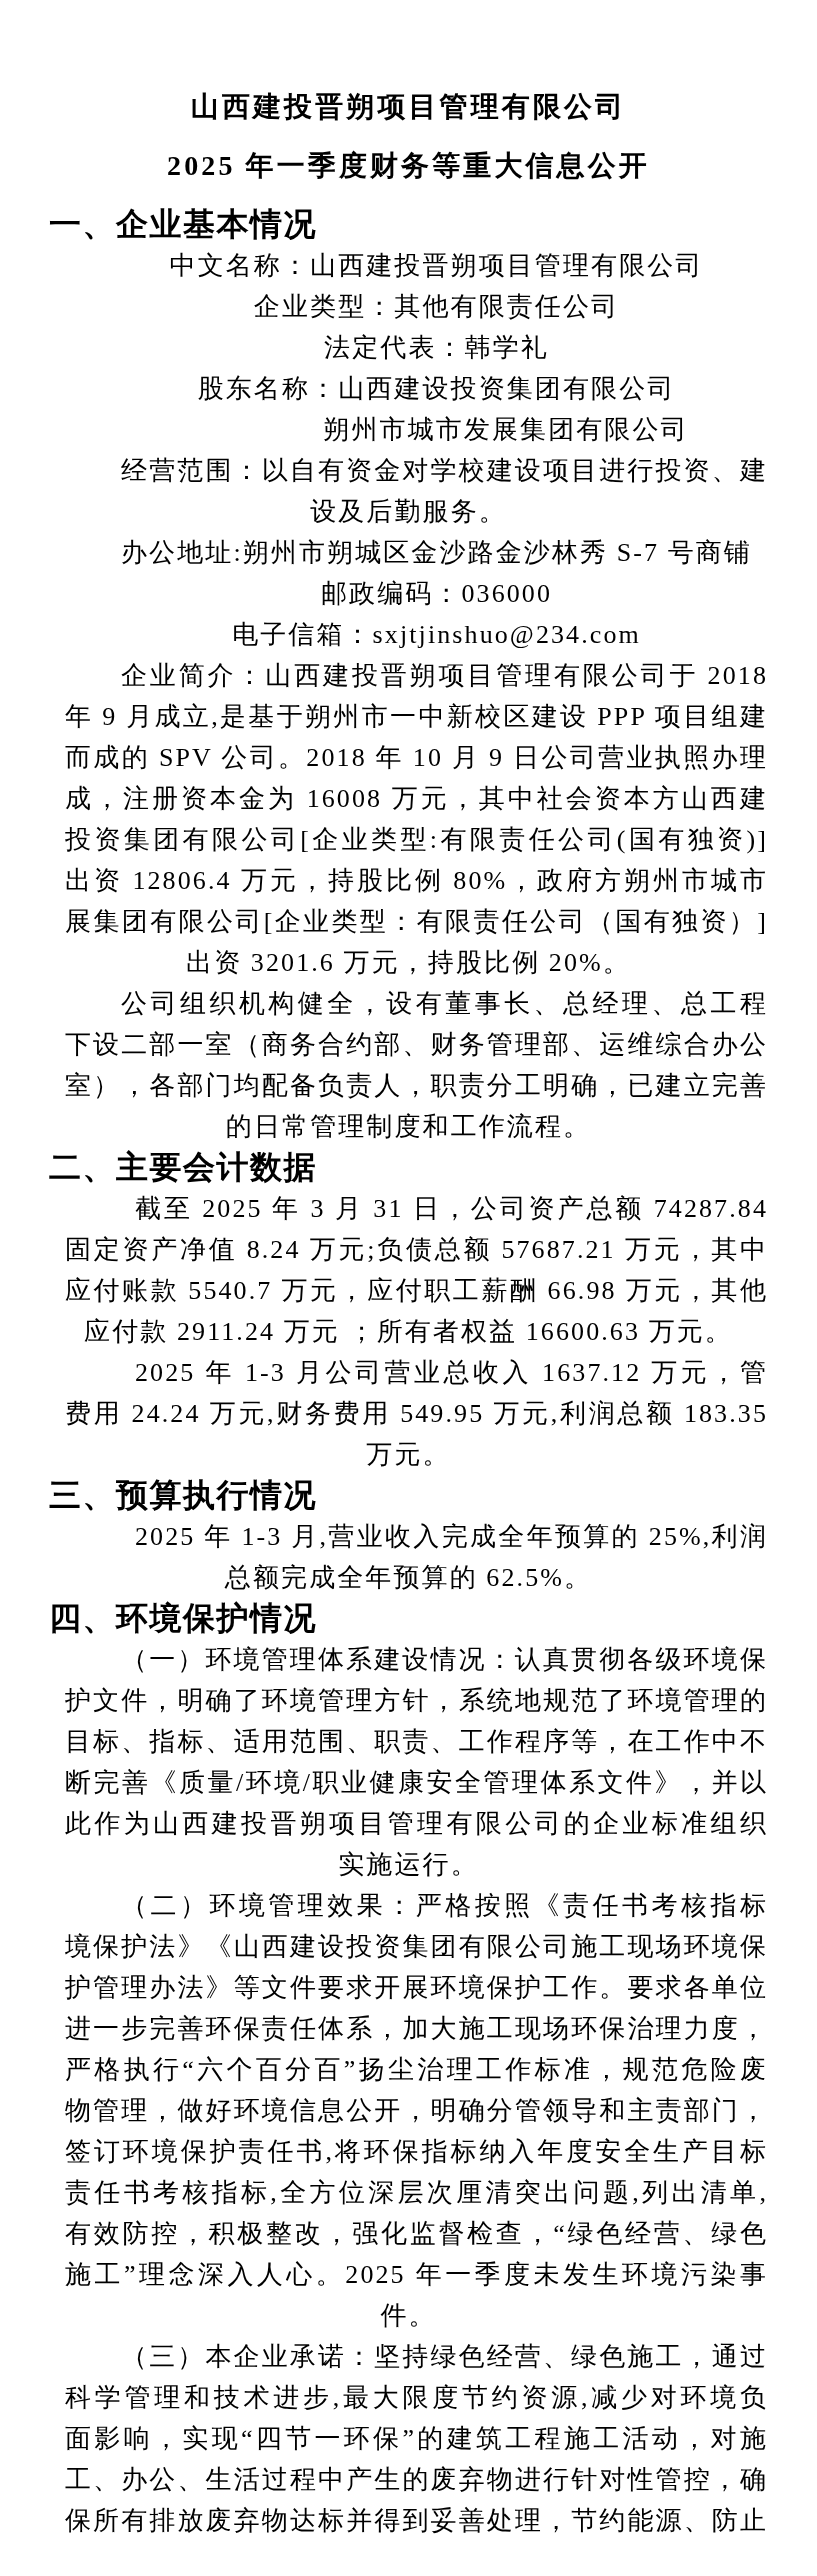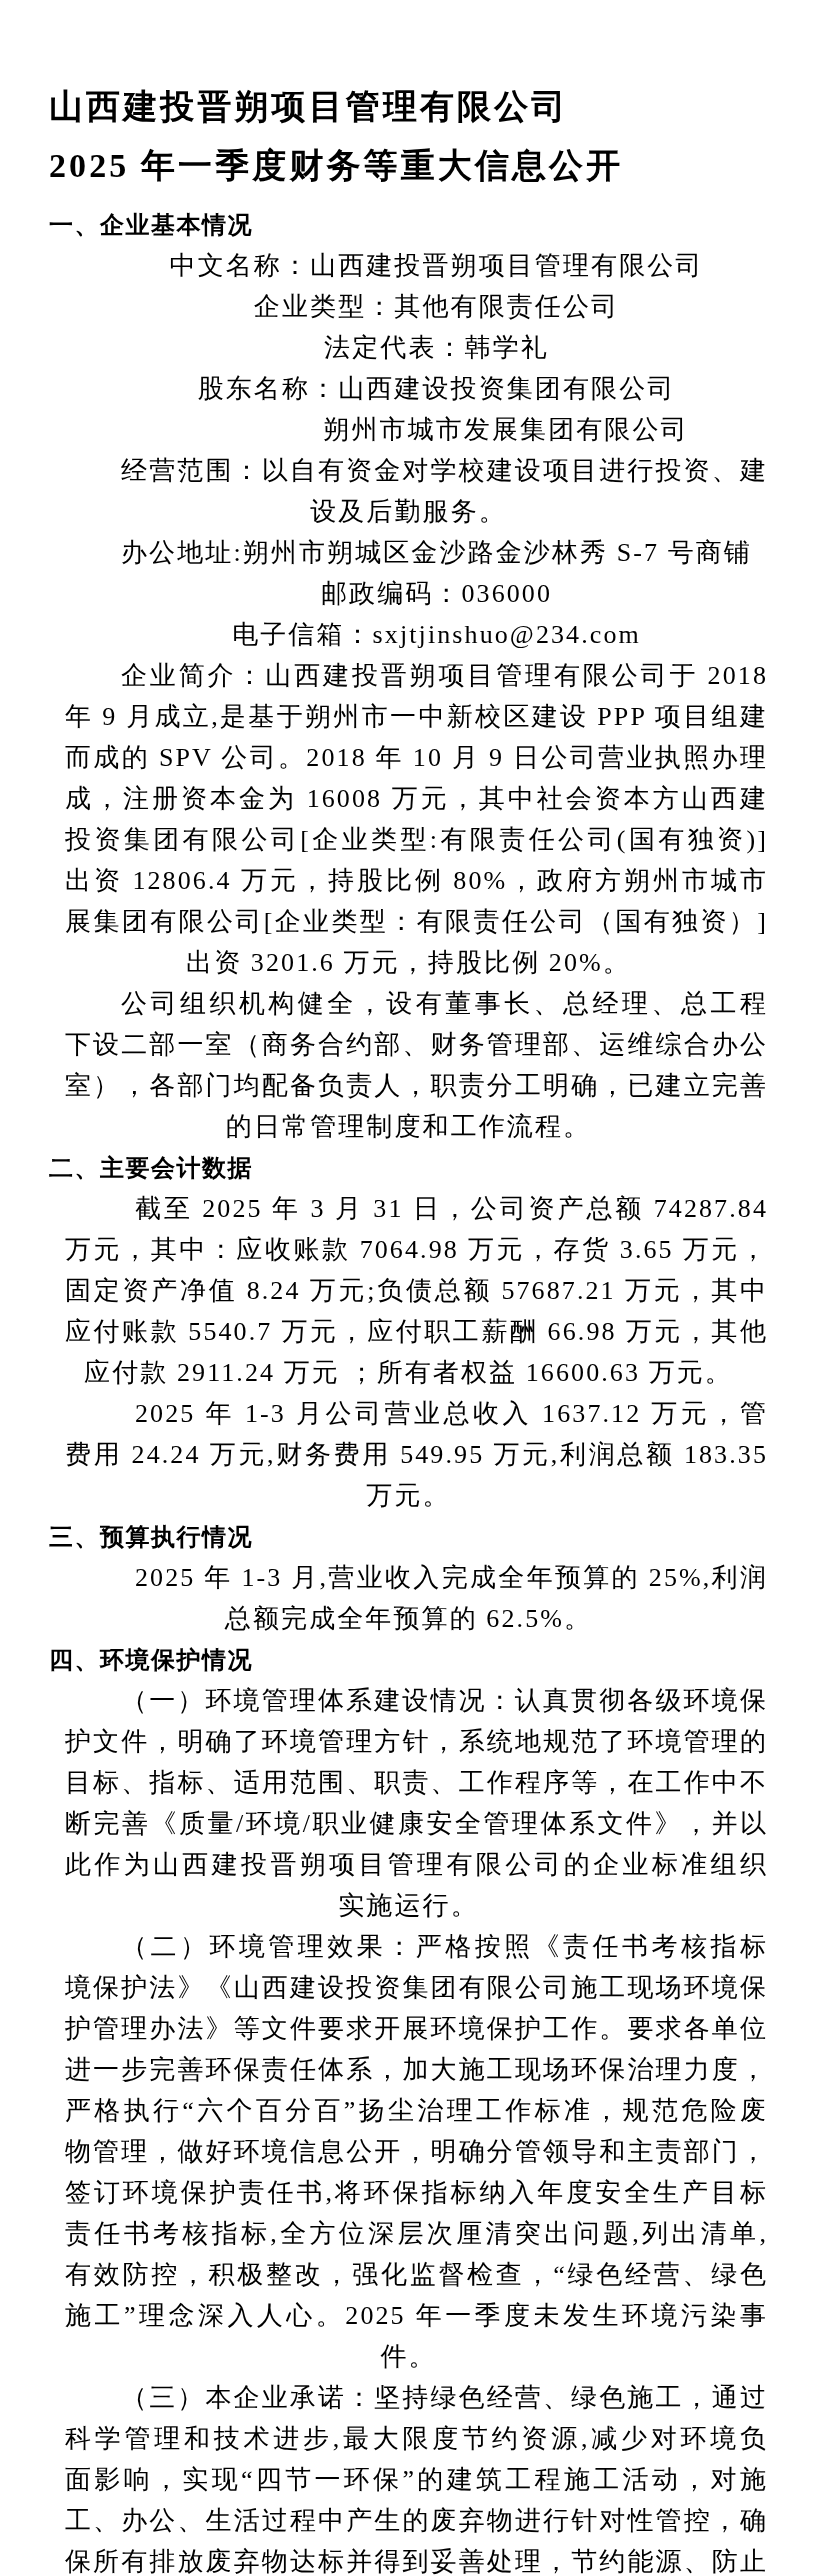--- a/index.html
+++ b/index.html
@@ -17,29 +17,30 @@
   }
   .content {
     padding: 77px 49px 0 49px;
   }
   .title-block {
     margin-bottom: 9.3px;
   }
   .title-line {
     font-family: "Liberation Serif", "DejaVu Serif", serif;
     font-weight: 700;
-    font-size: 34px;
+    font-size: 28px;
     line-height: 59px;
     letter-spacing: 3.1px;
+    text-align: center;
     white-space: nowrap;
   }
   .sec-heading {
     font-family: "Liberation Sans", "DejaVu Sans", sans-serif;
     font-weight: 700;
-    font-size: 24px;
+    font-size: 32px;
     height: 41px;
     line-height: 41px;
     letter-spacing: 1.5px;
     text-align: left;
     overflow: hidden;
   }
   .line {
     font-family: "Liberation Serif", "DejaVu Serif", serif;
     font-weight: 400;
     font-size: 26px;
@@ -87,21 +88,20 @@
         <div class="line j">投资集团有限公司[企业类型:有限责任公司(国有独资)]</div>
         <div class="line j">出资 12806.4 万元，持股比例 80%，政府方朔州市城市发</div>
         <div class="line j">展集团有限公司[企业类型：有限责任公司（国有独资）]</div>
         <div class="line">出资 3201.6 万元，持股比例 20%。</div>
         <div class="line j i2">公司组织机构健全，设有董事长、总经理、总工程师，</div>
         <div class="line j">下设二部一室（商务合约部、财务管理部、运维综合办公</div>
         <div class="line j">室），各部门均配备负责人，职责分工明确，已建立完善</div>
         <div class="line">的日常管理制度和工作流程。</div>
         <div class="sec-heading">二、主要会计数据</div>
         <div class="line j i2_5">截至 2025 年 3 月 31 日，公司资产总额 74287.84</div>
-        <div class="line j">万元，其中：应收账款 7064.98 万元，存货 3.65 万元，</div>
         <div class="line j">固定资产净值 8.24 万元;负债总额 57687.21 万元，其中</div>
         <div class="line j">应付账款 5540.7 万元，应付职工薪酬 66.98 万元，其他</div>
         <div class="line">应付款 2911.24 万元 ；所有者权益 16600.63 万元。</div>
         <div class="line j i2_5">2025 年 1-3 月公司营业总收入 1637.12 万元，管理</div>
         <div class="line j">费用 24.24 万元,财务费用 549.95 万元,利润总额 183.35</div>
         <div class="line">万元。</div>
         <div class="sec-heading">三、预算执行情况</div>
         <div class="line j i2_5">2025 年 1-3 月,营业收入完成全年预算的 25%,利润</div>
         <div class="line">总额完成全年预算的 62.5%。</div>
         <div class="sec-heading">四、环境保护情况</div>

